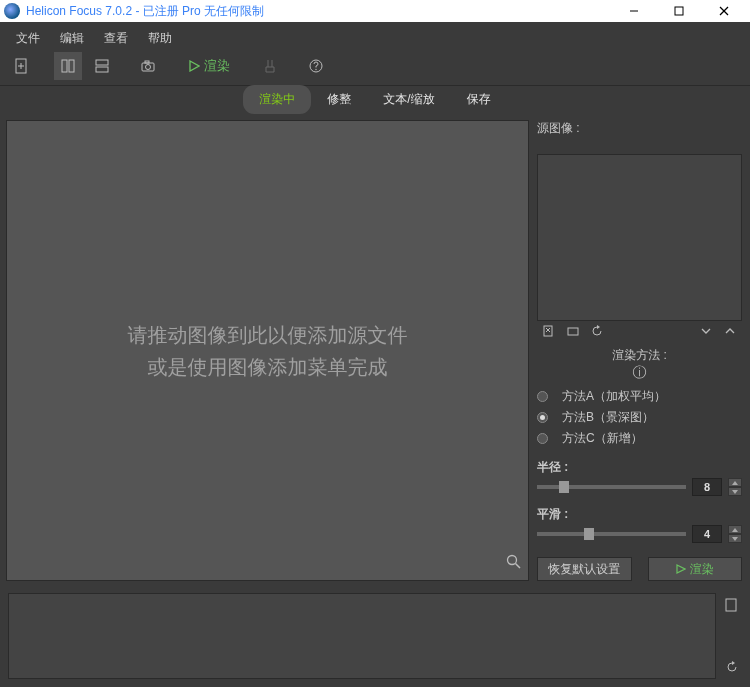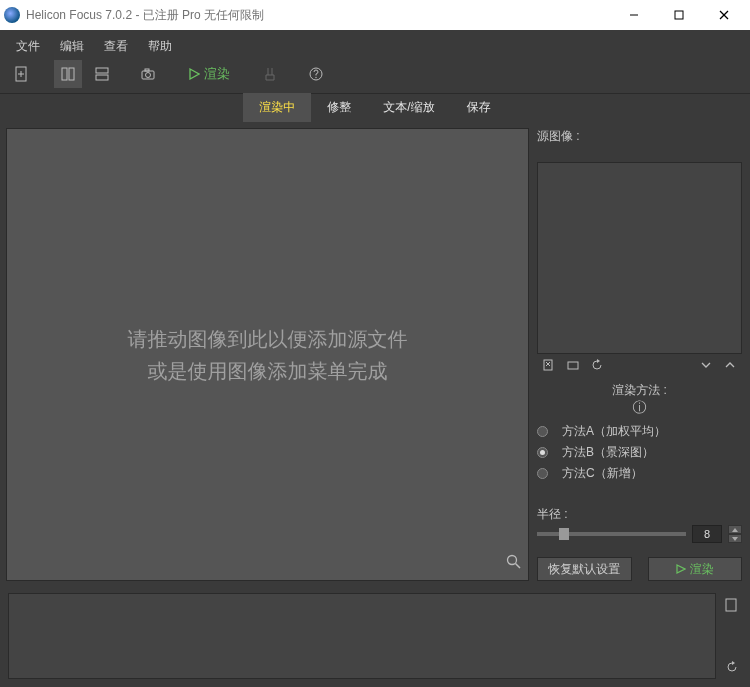--- a/index.html
+++ b/index.html
@@ -1,36 +1,36 @@
 <!DOCTYPE html>
 <html><head>
 <meta charset="utf-8">
 <style>
 * { margin: 0; padding: 0; box-sizing: border-box; font-family: "Microsoft YaHei", "SimSun", sans-serif; }
 body { width: 750px; height: 687px; background: #3a3a3a; display: flex; flex-direction: column; overflow: hidden; }
 
-.titlebar { height: 30px; background: #fff; display: flex; align-items: center; padding: 0 4px; color: #737373; font-size: 12px; }
+.titlebar { height: 22px; background: #fff; display: flex; align-items: center; padding: 0 4px; color: #3b82f6; font-size: 12px; }
 .titlebar-icon { width: 16px; height: 16px; border-radius: 50%; background: radial-gradient(circle at 40% 40%, #8af 0%, #158 70%); margin-right: 6px; }
 .titlebar-text { flex: 1; }
 .win-controls { display: flex; }
 .win-btn { width: 45px; height: 28px; display: flex; align-items: center; justify-content: center; cursor: pointer; }
 
 .menubar { height: 24px; background: #3a3a3a; display: flex; align-items: center; padding: 0 6px; font-size: 12px; color: #d0d0d0; }
 .menu-item { padding: 12px 10px; cursor: pointer; margin-top: 9px; }
 
 .toolbar { height: 40px; background: #3a3a3a; display: flex; align-items: center; padding: 0 8px; gap: 6px; border-bottom: 1px solid #2a2a2a; }
 .tool-btn { width: 28px; height: 28px; display: flex; align-items: center; justify-content: center; color: #bbb; cursor: pointer; background: #3a3a3a; }
 .tool-btn.active { background: #505050; }
 .tool-sep { width: 6px; }
 .render-tool { display: flex; align-items: center; gap: 4px; padding: 0 8px; height: 28px; color: #6ac060; font-size: 13px; cursor: pointer; }
 .render-tool svg { color: #6ac060; }
 
 .tabbar { height: 28px; background: #3a3a3a; display: flex; justify-content: center; align-items: flex-end; font-size: 12px; }
 .tab { padding: 6px 16px; color: #e5e5e5; cursor: pointer; }
-.tab.active { background: #505050; color: #fde047; }
+.tab.active { background: #505050; color: #84cc16; border-radius: 11px; }
 
 .workspace { flex: 1; display: flex; min-height: 0; }
 
 .canvas-area { flex: 1; margin: 6px; background: #555; border: 1px solid #2a2a2a; display: flex; flex-direction: column; align-items: center; justify-content: center; position: relative; }
 .drop-text { color: #a0a0a0; font-size: 20px; font-family: "SimSun", serif; text-align: center; line-height: 1.6; }
 .zoom-icon { position: absolute; bottom: 6px; right: 6px; color: #bbb; cursor: pointer; }
 
 .side-panel { width: 215px; display: flex; flex-direction: column; padding: 6px 8px 6px 2px; font-size: 12px; color: #c8c8c8; }
 .panel-label { margin-bottom: 17px; }
 .source-box { height: 210px; background: #444; border: 1px solid #2a2a2a; }
@@ -40,21 +40,21 @@
 
 .settings { margin-top: 6px; }
 .settings-header { display: flex; align-items: center; margin-bottom: 4px; flex-direction: column; }
 .settings-header .spacer { flex: 1; }
 .help-icon { color: #bbb; cursor: pointer; font-size: 14px; }
 
 .radio-row { display: flex; align-items: center; gap: 14px; padding: 2px 0; cursor: pointer; }
 .radio { width: 11px; height: 11px; border-radius: 50%; border: 1px solid #888; background: #555; display: inline-flex; align-items: center; justify-content: center; }
 .radio.on::after { content: ""; width: 5px; height: 5px; border-radius: 50%; background: #ddd; }
 
-.slider-group { margin-top: 22px; }
+.slider-group { margin-top: 10px; font-weight: bold; }
 .slider-row { display: flex; align-items: center; gap: 6px; margin-top: 2px; }
 .slider-track { flex: 1; height: 4px; background: #666; position: relative; cursor: pointer; }
 .slider-thumb { position: absolute; top: -4px; width: 10px; height: 12px; background: #999; transform: translateX(-50%); }
 .num-box { width: 30px; height: 18px; background: #2e2e2e; border: 1px solid #222; color: #ddd; text-align: center; font-size: 11px; line-height: 16px; }
 .spinner { display: flex; flex-direction: column; }
 .spin-btn { width: 14px; height: 9px; background: #555; border: 1px solid #333; cursor: pointer; display: flex; align-items: center; justify-content: center; }
 .spin-btn svg { width: 6px; height: 4px; }
 
 .bottom-btns { display: flex; gap: 16px; margin-top: 14px; }
 .btn { flex: 1; height: 24px; background: #505050; border: 1px solid #2a2a2a; color: #d0d0d0; font-size: 12px; display: flex; align-items: center; justify-content: center; gap: 4px; cursor: pointer; }
@@ -237,20 +237,41 @@
               </div>
             <div class="spin-btn">
                 <svg viewBox="0 0 6 4">
                   <path d="M0 0 L3 4 L6 0 Z" fill="#aaa"></path>
                 </svg>
               </div>
           </div>
         </div>
       </div>
 
+      <div class="slider-group">
+        <div>平滑 :</div>
+        <div class="slider-row">
+          <div class="slider-track">
+              <div class="slider-thumb" style="left:35%"></div>
+            </div>
+          <div class="num-box">4</div>
+          <div class="spinner">
+            <div class="spin-btn">
+                <svg viewBox="0 0 6 4">
+                  <path d="M0 4 L3 0 L6 4 Z" fill="#aaa"></path>
+                </svg>
+              </div>
+            <div class="spin-btn">
+                <svg viewBox="0 0 6 4">
+                  <path d="M0 0 L3 4 L6 0 Z" fill="#aaa"></path>
+                </svg>
+              </div>
+          </div>
+        </div>
+      </div>
 
       <div class="bottom-btns">
         <div class="btn">
             <span>恢复默认设置</span>
           </div>
         <div class="btn render">
           <svg width="10" height="10" viewBox="0 0 10 10">
               <path d="M1 1 L9 5 L1 9 Z" fill="none" stroke="currentColor" stroke-width="1.2"></path>
             </svg>
           <span>渲染</span>

